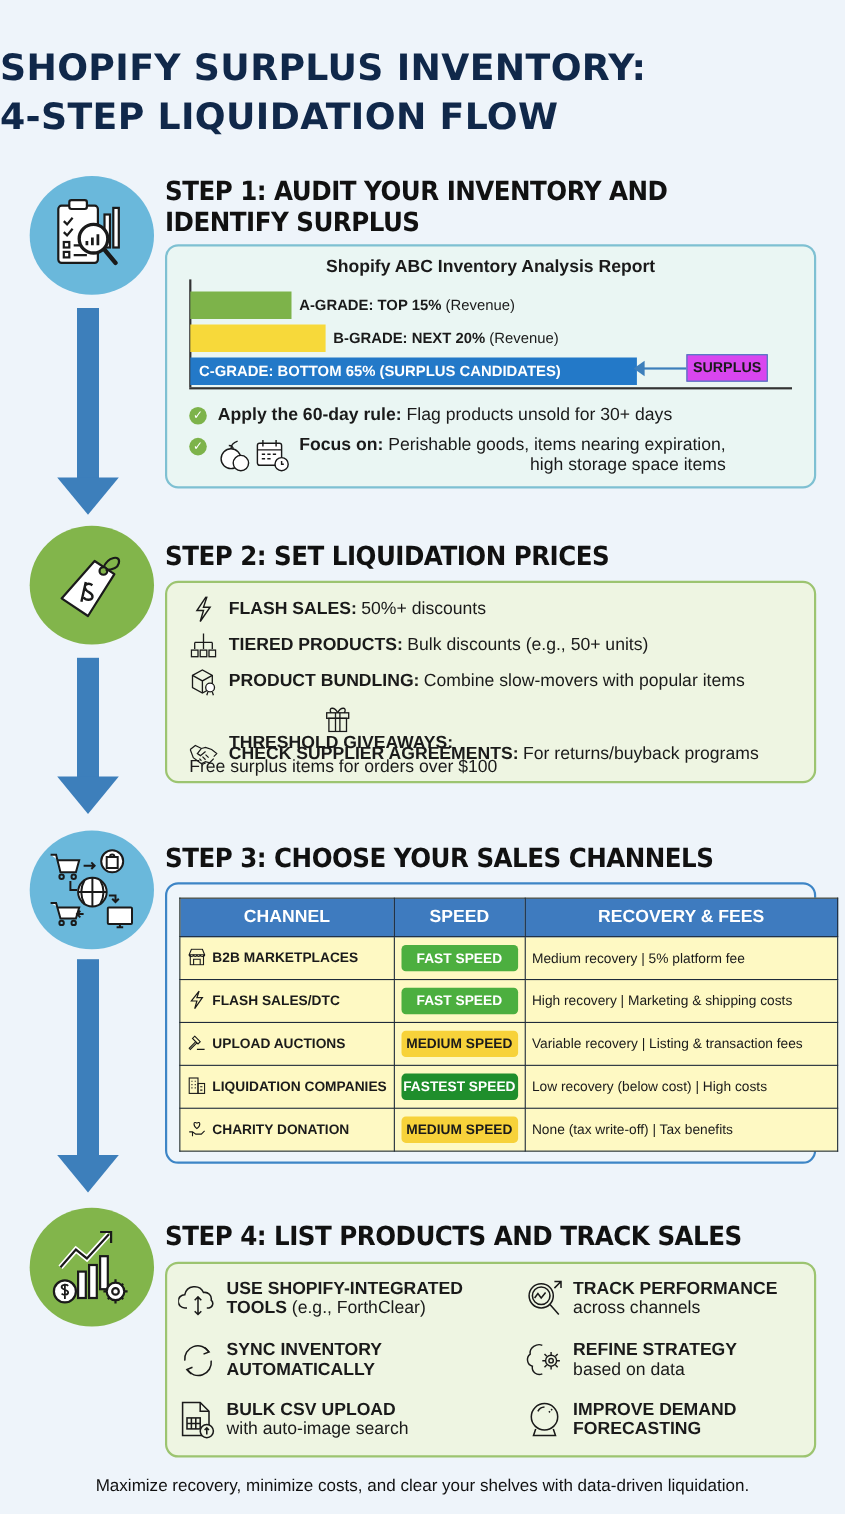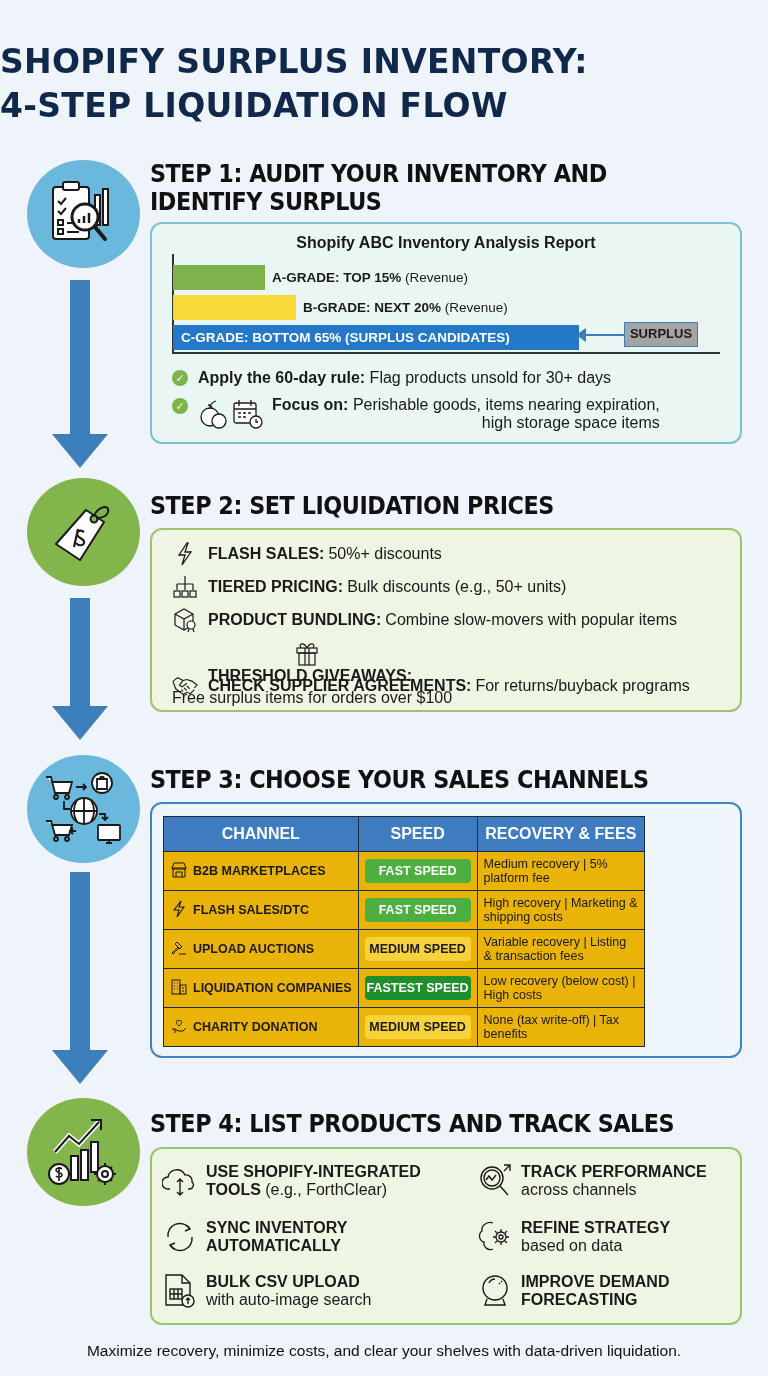--- a/index.html
+++ b/index.html
@@ -47,33 +47,33 @@
   
   .report-title { position: absolute; top: 10px; left: 0; width: 100%; text-align: center; font-size: 16px; font-weight: bold; color: #1a1a1a; }
   .axis-y { position: absolute; left: 20px; top: 30px; width: 1.5px; height: 98px; background: #333; }
   .axis-x { position: absolute; left: 20px; top: 128px; width: 548px; height: 1.5px; background: #333; }
   .bar { position: absolute; left: 21px; height: 25px; }
   .bar-label { position: absolute; font-size: 13.5px; font-weight: bold; color: #1a1a1a; line-height: 25px; white-space: nowrap; }
   .bar-label span { font-weight: normal; }
   .bar-c-text { position: absolute; left: 8px; top: 0; color: #fff; font-size: 13.5px; font-weight: bold; line-height: 25px; white-space: nowrap; }
   .surplus-arrow { position: absolute; left: 432px; top: 110px; width: 40px; height: 2px; background: #3d7fbb; }
   .surplus-arrow::before { content: ""; position: absolute; left: -8px; top: -6px; border-top: 7px solid transparent; border-bottom: 7px solid transparent; border-right: 10px solid #3d7fbb; }
-  .surplus-box { position: absolute; left: 472px; top: 98px; width: 74px; height: 25px; border: 1.5px solid #3d7fbb; background: #a3a3a3; font-size: 13px; font-weight: bold; text-align: center; line-height: 22px; color: #1a1a1a; }
+  .surplus-box { position: absolute; left: 472px; top: 98px; width: 74px; height: 25px; border: 1.5px solid #3d7fbb; background: #d946ef; font-size: 13px; font-weight: bold; text-align: center; line-height: 22px; color: #1a1a1a; }
   .check-row { position: absolute; left: 20px; display: flex; align-items: flex-start; font-size: 16px; color: #1a1a1a; line-height: 20px; }
   .check { width: 16px; height: 16px; border-radius: 50%; background: #7db34a; color: #fff; font-size: 11px; line-height: 16px; text-align: center; margin-right: 10px; margin-top: 2px; flex-shrink: 0; }
   .check-row b { font-weight: bold; }
   .mini-icons { display: flex; gap: 4px; margin-right: 8px; margin-top: 2px; }
 
   
   .price-row { position: absolute; left: 20px; display: flex; align-items: center; font-size: 16px; line-height: 22px; color: #1a1a1a; }
   .price-row .ic { width: 26px; height: 24px; margin-right: 10px; display: flex; align-items: center; justify-content: center; }
   .price-row b { font-weight: bold; margin-right: 4px; }
 
   
-  table.channels { position: absolute; left: 11px; top: 12px; width: 482px; border-collapse: collapse; background: #eab308; }
+  table.channels { position: absolute; left: 11px; top: 12px; width: 599px; border-collapse: collapse; background: #fef9c3; }
   table.channels th { background: #3e7bbf; color: #fff; font-size: 16px; font-weight: bold; height: 35px; border: 1.5px solid #1f2b3a; }
   table.channels td { height: 39px; border: 1.5px solid #1f2b3a; font-size: 12.5px; color: #1a1a1a; padding: 0 6px; }
   td.ch { font-weight: bold; white-space: nowrap; padding-left: 5px; }
   td.ch .cic { display: inline-block; width: 18px; vertical-align: middle; margin-right: 5px; text-align: center; }
   td.sp { text-align: center; padding: 0 5px; }
   .badge { display: inline-block; width: 106px; height: 24px; line-height: 24px; border-radius: 4px; font-size: 12.5px; font-weight: bold; }
   .badge.fast { background: #4caf3f; color: #fff; }
   .badge.fastest { background: #1f8e2c; color: #fff; }
   .badge.medium { background: #f7d23a; color: #1a1a1a; }
 
@@ -185,21 +185,21 @@
   </div>
   <div class="price-row" style="top:45px;">
     <span class="ic">
         <svg width="24" height="24" viewBox="0 0 24 24" fill="none" stroke="#1a1a1a" stroke-width="1.2">
           <path d="M12 1v8M4 9h16M4 9v6M12 9v6M20 9v6"></path>
           <rect x="1" y="16" width="6" height="6"></rect>
           <rect x="9" y="16" width="6" height="6"></rect>
           <rect x="17" y="16" width="6" height="6"></rect>
         </svg>
       </span>
-    <b>TIERED PRICING:</b>
+    <b>TIERED PRODUCTS:</b>
       <span>Bulk discounts (e.g., 50+ units)</span>
   </div>
   <div class="price-row" style="top:78px;">
     <span class="ic">
         <svg width="24" height="26" viewBox="0 0 24 26" fill="none" stroke="#1a1a1a" stroke-width="1.2">
           <path d="M2 7l9-5 9 5v11l-9 5-9-5z"></path>
           <path d="M2 7l9 5 9-5M11 12v11"></path>
           <circle cx="18" cy="18" r="4" fill="#fff"></circle>
           <path d="M16 22l-1 3M20 22l1 3"></path>
         </svg>

